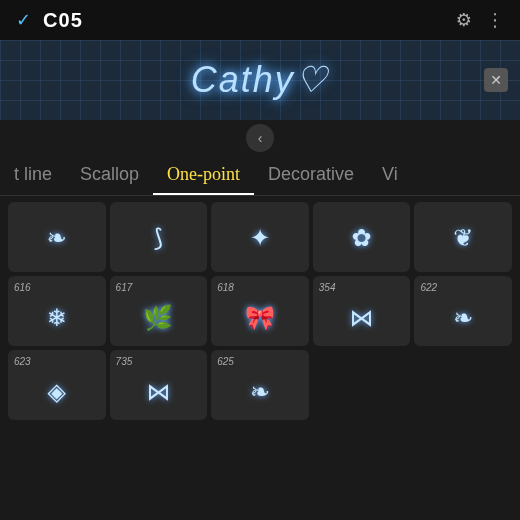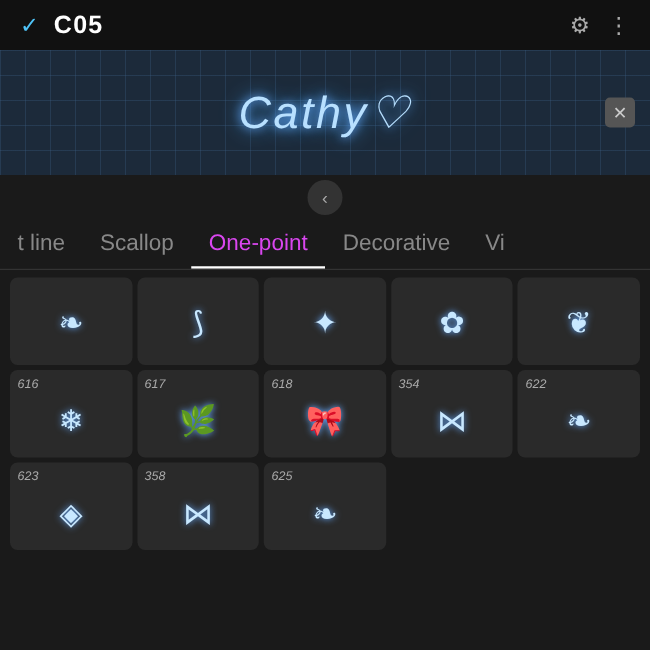--- a/index.html
+++ b/index.html
@@ -42,21 +42,21 @@
       gap: 14px;
     }
     .gear-icon, .dots-icon {
       color: #aaa;
       font-size: 18px;
     }
 
     
     .preview-area {
       background: #1c2a3a;
-      height: 100px;
+      height: 80px;
       display: flex;
       align-items: center;
       justify-content: center;
       position: relative;
       background-image:
         linear-gradient(rgba(60,100,140,0.3) 1px, transparent 1px),
         linear-gradient(90deg, rgba(60,100,140,0.3) 1px, transparent 1px);
       background-size: 20px 20px;
     }
     .preview-text {
@@ -116,22 +116,23 @@
     .tabs::-webkit-scrollbar { display: none; }
     .tab {
       flex-shrink: 0;
       padding: 8px 14px;
       font-size: 18px;
       color: #888;
       cursor: pointer;
       white-space: nowrap;
     }
     .tab.active {
-      color: #d946ef;
+      color: #fde047;
       border-bottom: 2px solid #fff;
+      font-family: Liberation Serif, serif;
     }
 
     
     .grid-area {
       background: #1a1a1a;
       padding: 6px 8px;
       overflow-y: auto;
       height: calc(520px - 40px - 100px - 36px - 38px);
     }
 
@@ -258,21 +259,21 @@
 
     <div class="cell">
       <span class="cell-num">622</span>
       <span class="cell-icon">❧</span>
     </div>
     <div class="cell">
       <span class="cell-num">623</span>
       <span class="cell-icon">◈</span>
     </div>
     <div class="cell">
-      <span class="cell-num">358</span>
+      <span class="cell-num">735</span>
       <span class="cell-icon">⋈</span>
     </div>
     <div class="cell">
       <span class="cell-num">625</span>
       <span class="cell-icon">❧</span>
     </div>
   </div>
 </div>
 
 <div class="bottom-section">

